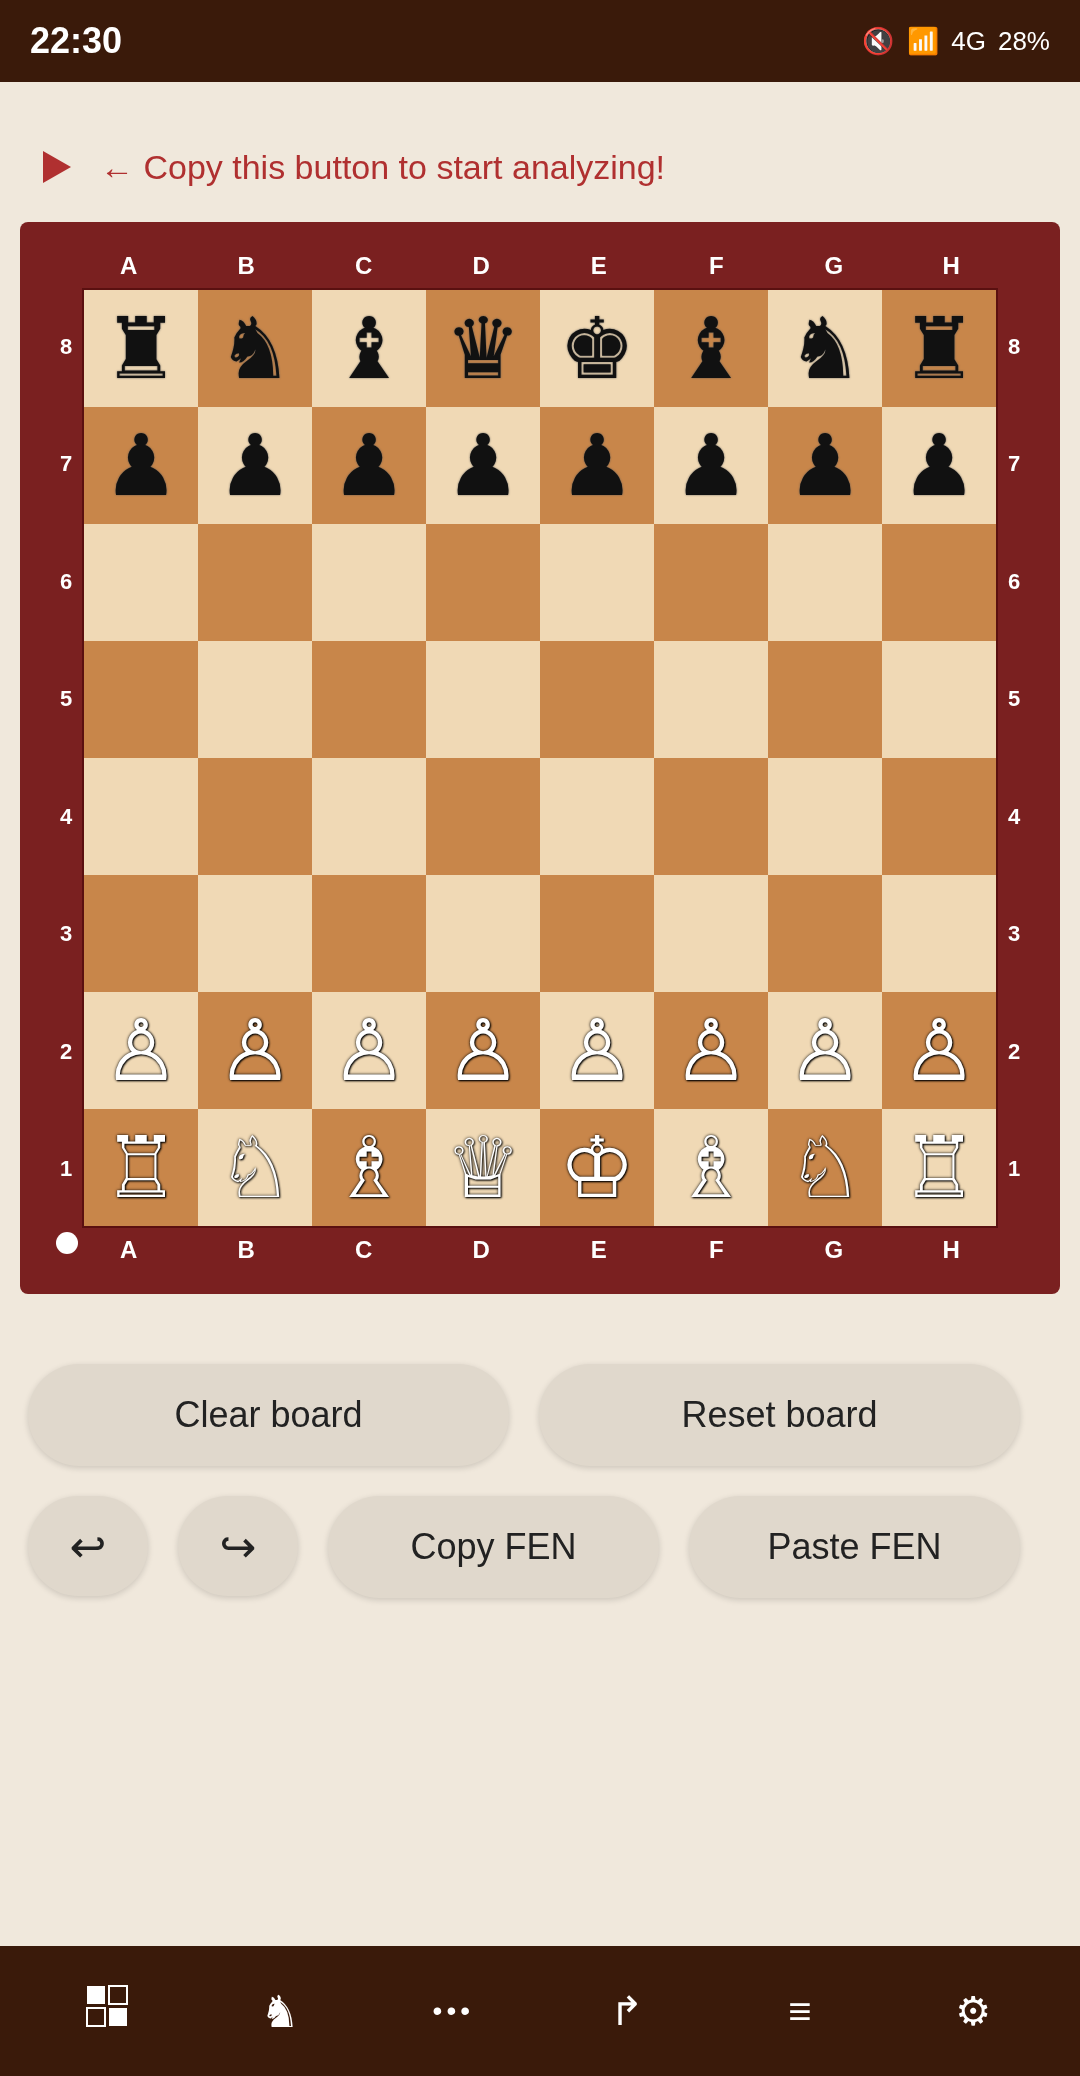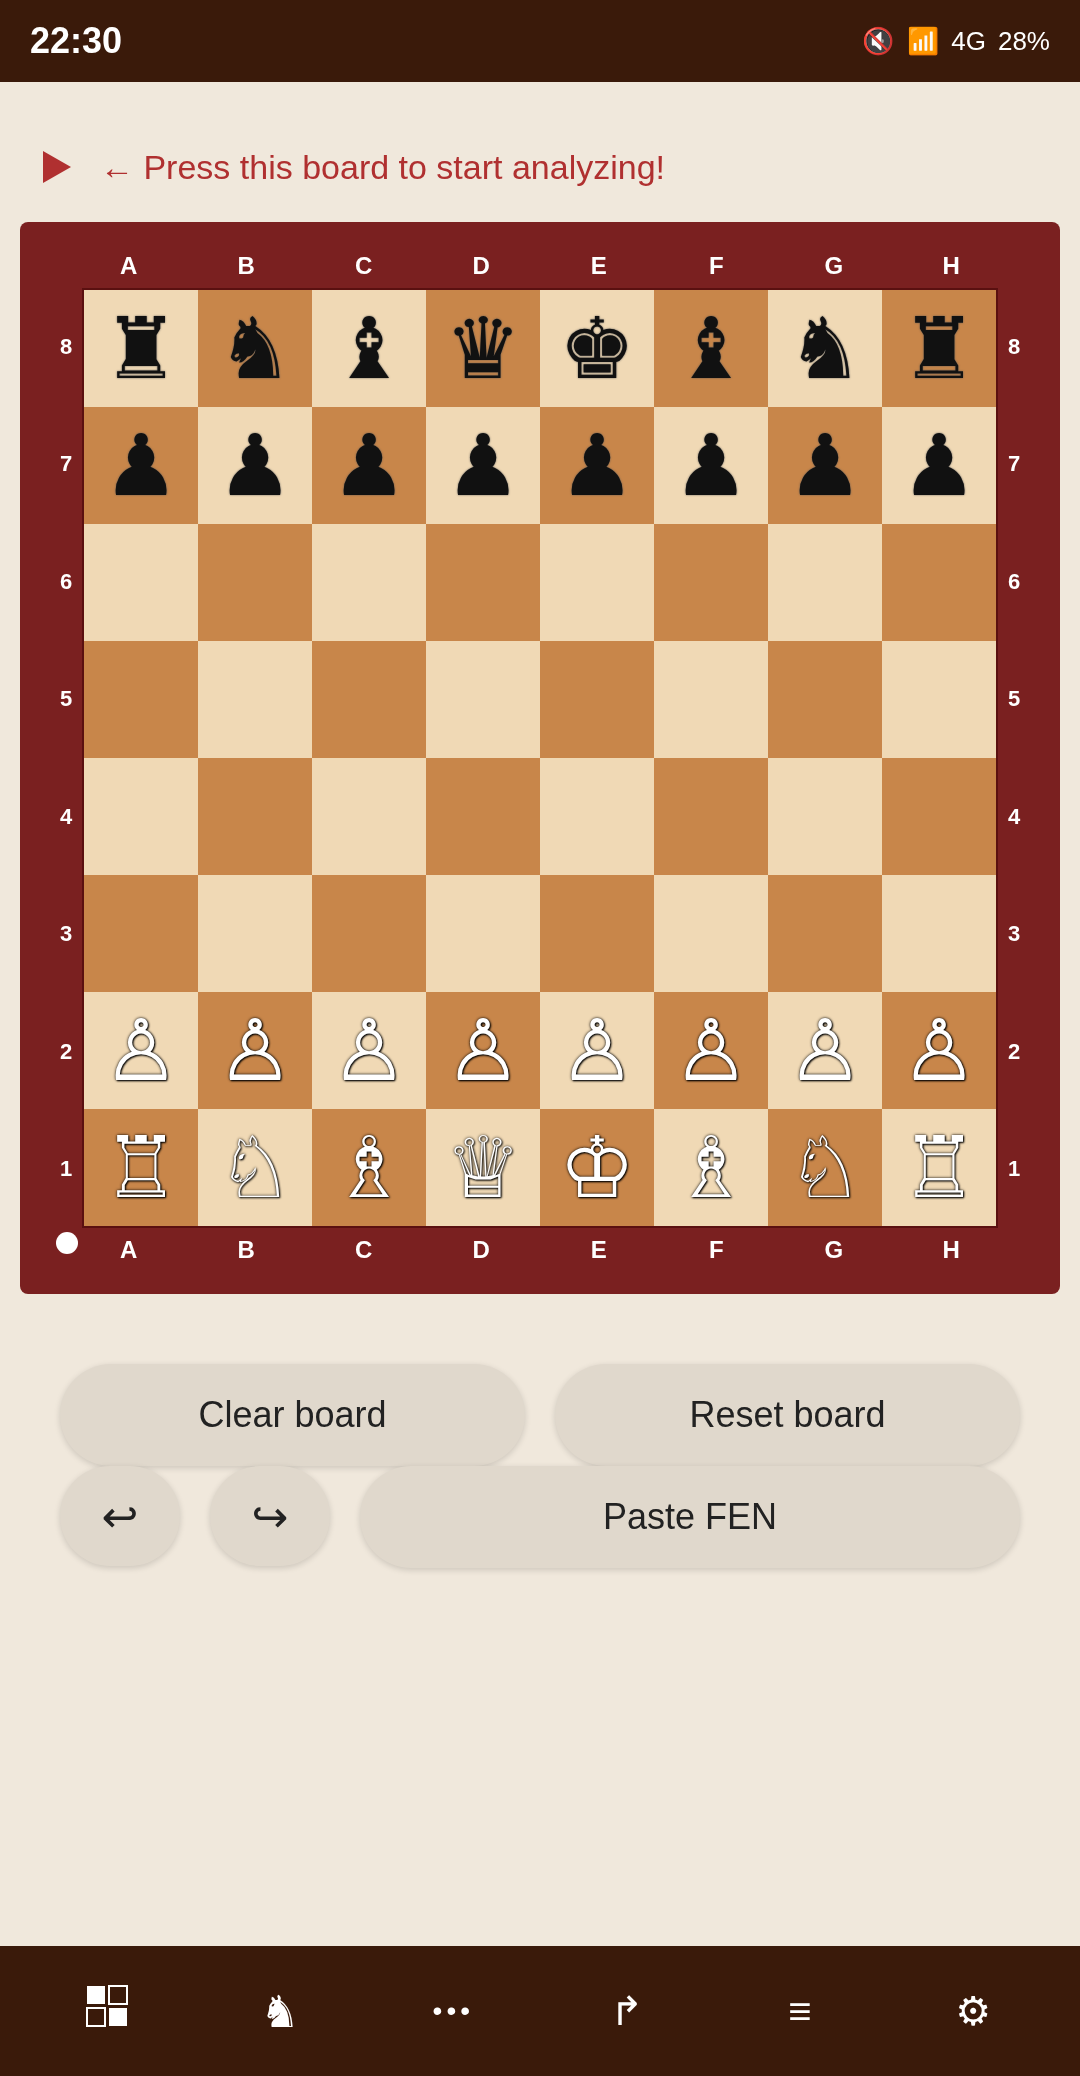--- a/index.html
+++ b/index.html
@@ -128,23 +128,24 @@
       left: 62px;
       width: 22px;
       height: 22px;
       background: white;
       border-radius: 50%;
     }
 
     
     .buttons-area {
       background-color: #f0e8dc;
-      padding: 50px 60px 40px 60px;
+      padding: 50px 60px 40px 28px;
       display: flex;
       flex-direction: column;
+      gap: 30px;
     }
     .btn-row {
       display: flex;
       flex-direction: row;
       gap: 30px;
       justify-content: center;
     }
     .btn-main {
       background: #e0d8cc;
       border: none;
@@ -221,21 +222,21 @@
     <span>28%</span>
   </div>
 </div>
 
 <div class="top-area">
   <div class="play-btn">
     <svg viewBox="0 0 40 40">
       <polygon points="8,4 36,20 8,36" fill="#b03030"></polygon>
     </svg>
   </div>
-  <span class="analyze-text">← Press this board to start analyzing!</span>
+  <span class="analyze-text">← Copy this button to start analyzing!</span>
 </div>
 
 <div style="background:#f0e8dc; padding: 0 20px 20px 20px;">
   <div class="board-container">
 
     <div class="col-labels-top">
       <div class="col-label">A</div>
       <div class="col-label">B</div>
       <div class="col-label">C</div>
       <div class="col-label">D</div>
@@ -421,20 +422,21 @@
     <button class="btn-main">Clear board</button>
     <button class="btn-main">Reset board</button>
   </div>
   <div class="btn-row">
     <button class="btn-icon">
       <span style="font-size:44px;">↩</span>
     </button>
     <button class="btn-icon">
       <span style="font-size:44px;">↪</span>
     </button>
+    <button class="btn-fen">Copy FEN</button>
     <button class="btn-fen">Paste FEN</button>
   </div>
 </div>
 
 <div style="height: 130px;"></div>
 
 <div class="bottom-nav">
   <div class="nav-item">
     <span class="nav-icon">
       <svg width="44" height="44" viewBox="0 0 44 44">

